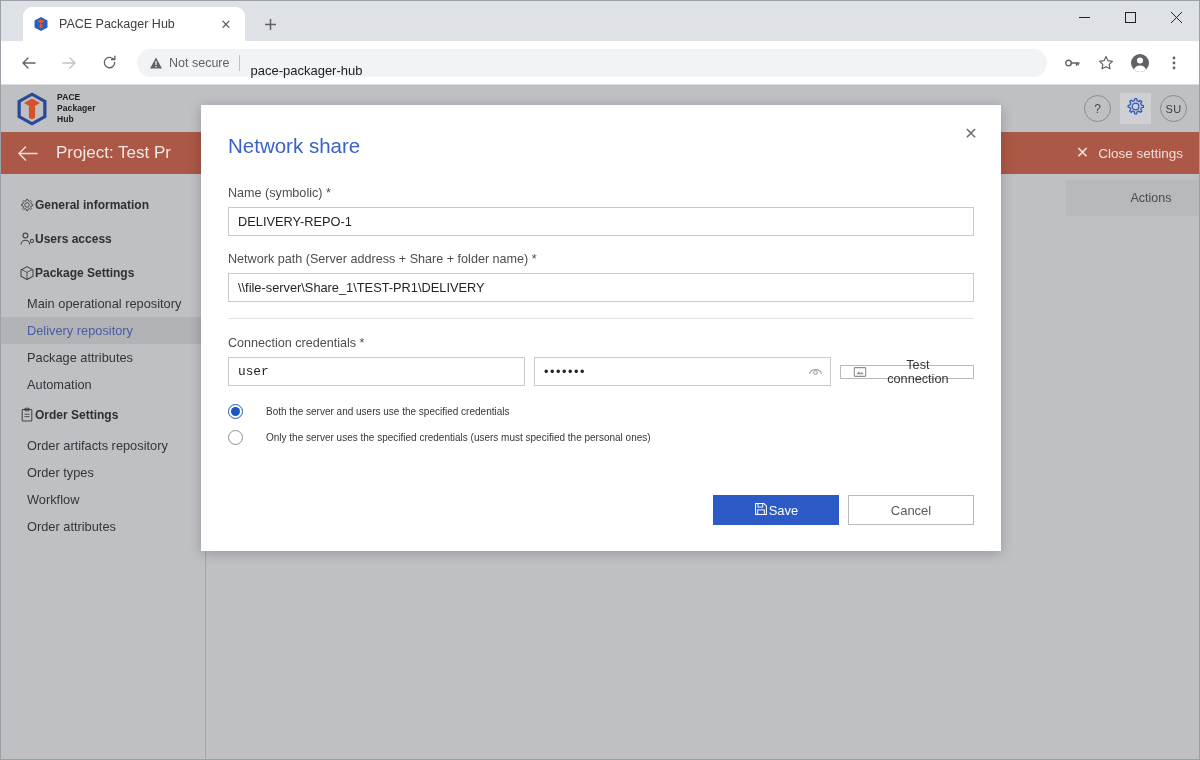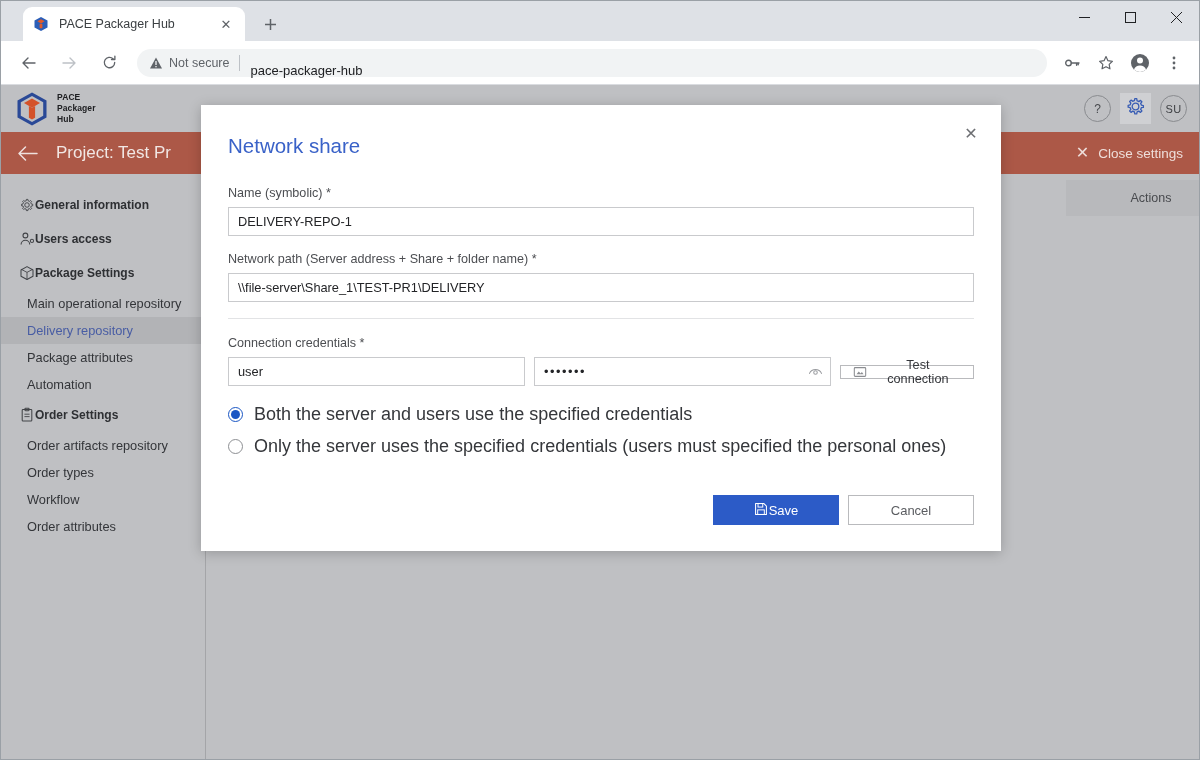--- a/index.html
+++ b/index.html
@@ -220,21 +220,21 @@
     background: #fff;
     font-size: 12.8px; color: #232427;
     padding: 0 9px;
     font-family: "Liberation Sans", sans-serif;
     outline: none;
   }
   .field { margin-bottom: 16px; }
   .divider { height: 1px; background: #e2e3e5; margin: 6px 0 17px 0; }
 
   .cred-row { display: flex; gap: 9px; align-items: center; }
-  .cred-user { width: 302px; }
+  .cred-user { width: 302px; font-family: Liberation Mono, monospace; }
   .cred-pass-wrap { width: 302px; position: relative; }
   .cred-pass { width: 100%; padding-right: 30px; letter-spacing: 1.5px; }
   .eye-icon {
     position: absolute; right: 8px; top: 50%; transform: translateY(-50%);
     color: #9a9ca0; display: flex;
   }
   .test-btn {
     height: 14px; padding: 0 12px;
     border: 1px solid #b9babd; background: #fff;
     display: flex; align-items: center; gap: 8px;
@@ -249,21 +249,21 @@
     width: 15px; height: 15px; border-radius: 50%;
     border: 1px solid #8d8f93; background: #fff;
     display: flex; align-items: center; justify-content: center;
     flex: 0 0 15px;
   }
   .radio.checked { border-color: #1a56c4; }
   .radio.checked::after {
     content: ""; width: 9px; height: 9px; border-radius: 50%;
     background: #1a56c4;
   }
-  .radio-label { font-size: 18px; color: #35373b; }
+  .radio-label { font-size: 10px; color: #35373b; margin-left: 12px; }
 
   .modal-footer {
     position: absolute; right: 27px; bottom: 26px;
     display: flex; gap: 9px;
   }
   .btn-save {
     width: 126px; height: 30px;
     background: #2c5bc7; border: none;
     color: #ffffff; font-size: 13px;
     display: flex; align-items: center; justify-content: center; gap: 1px;

